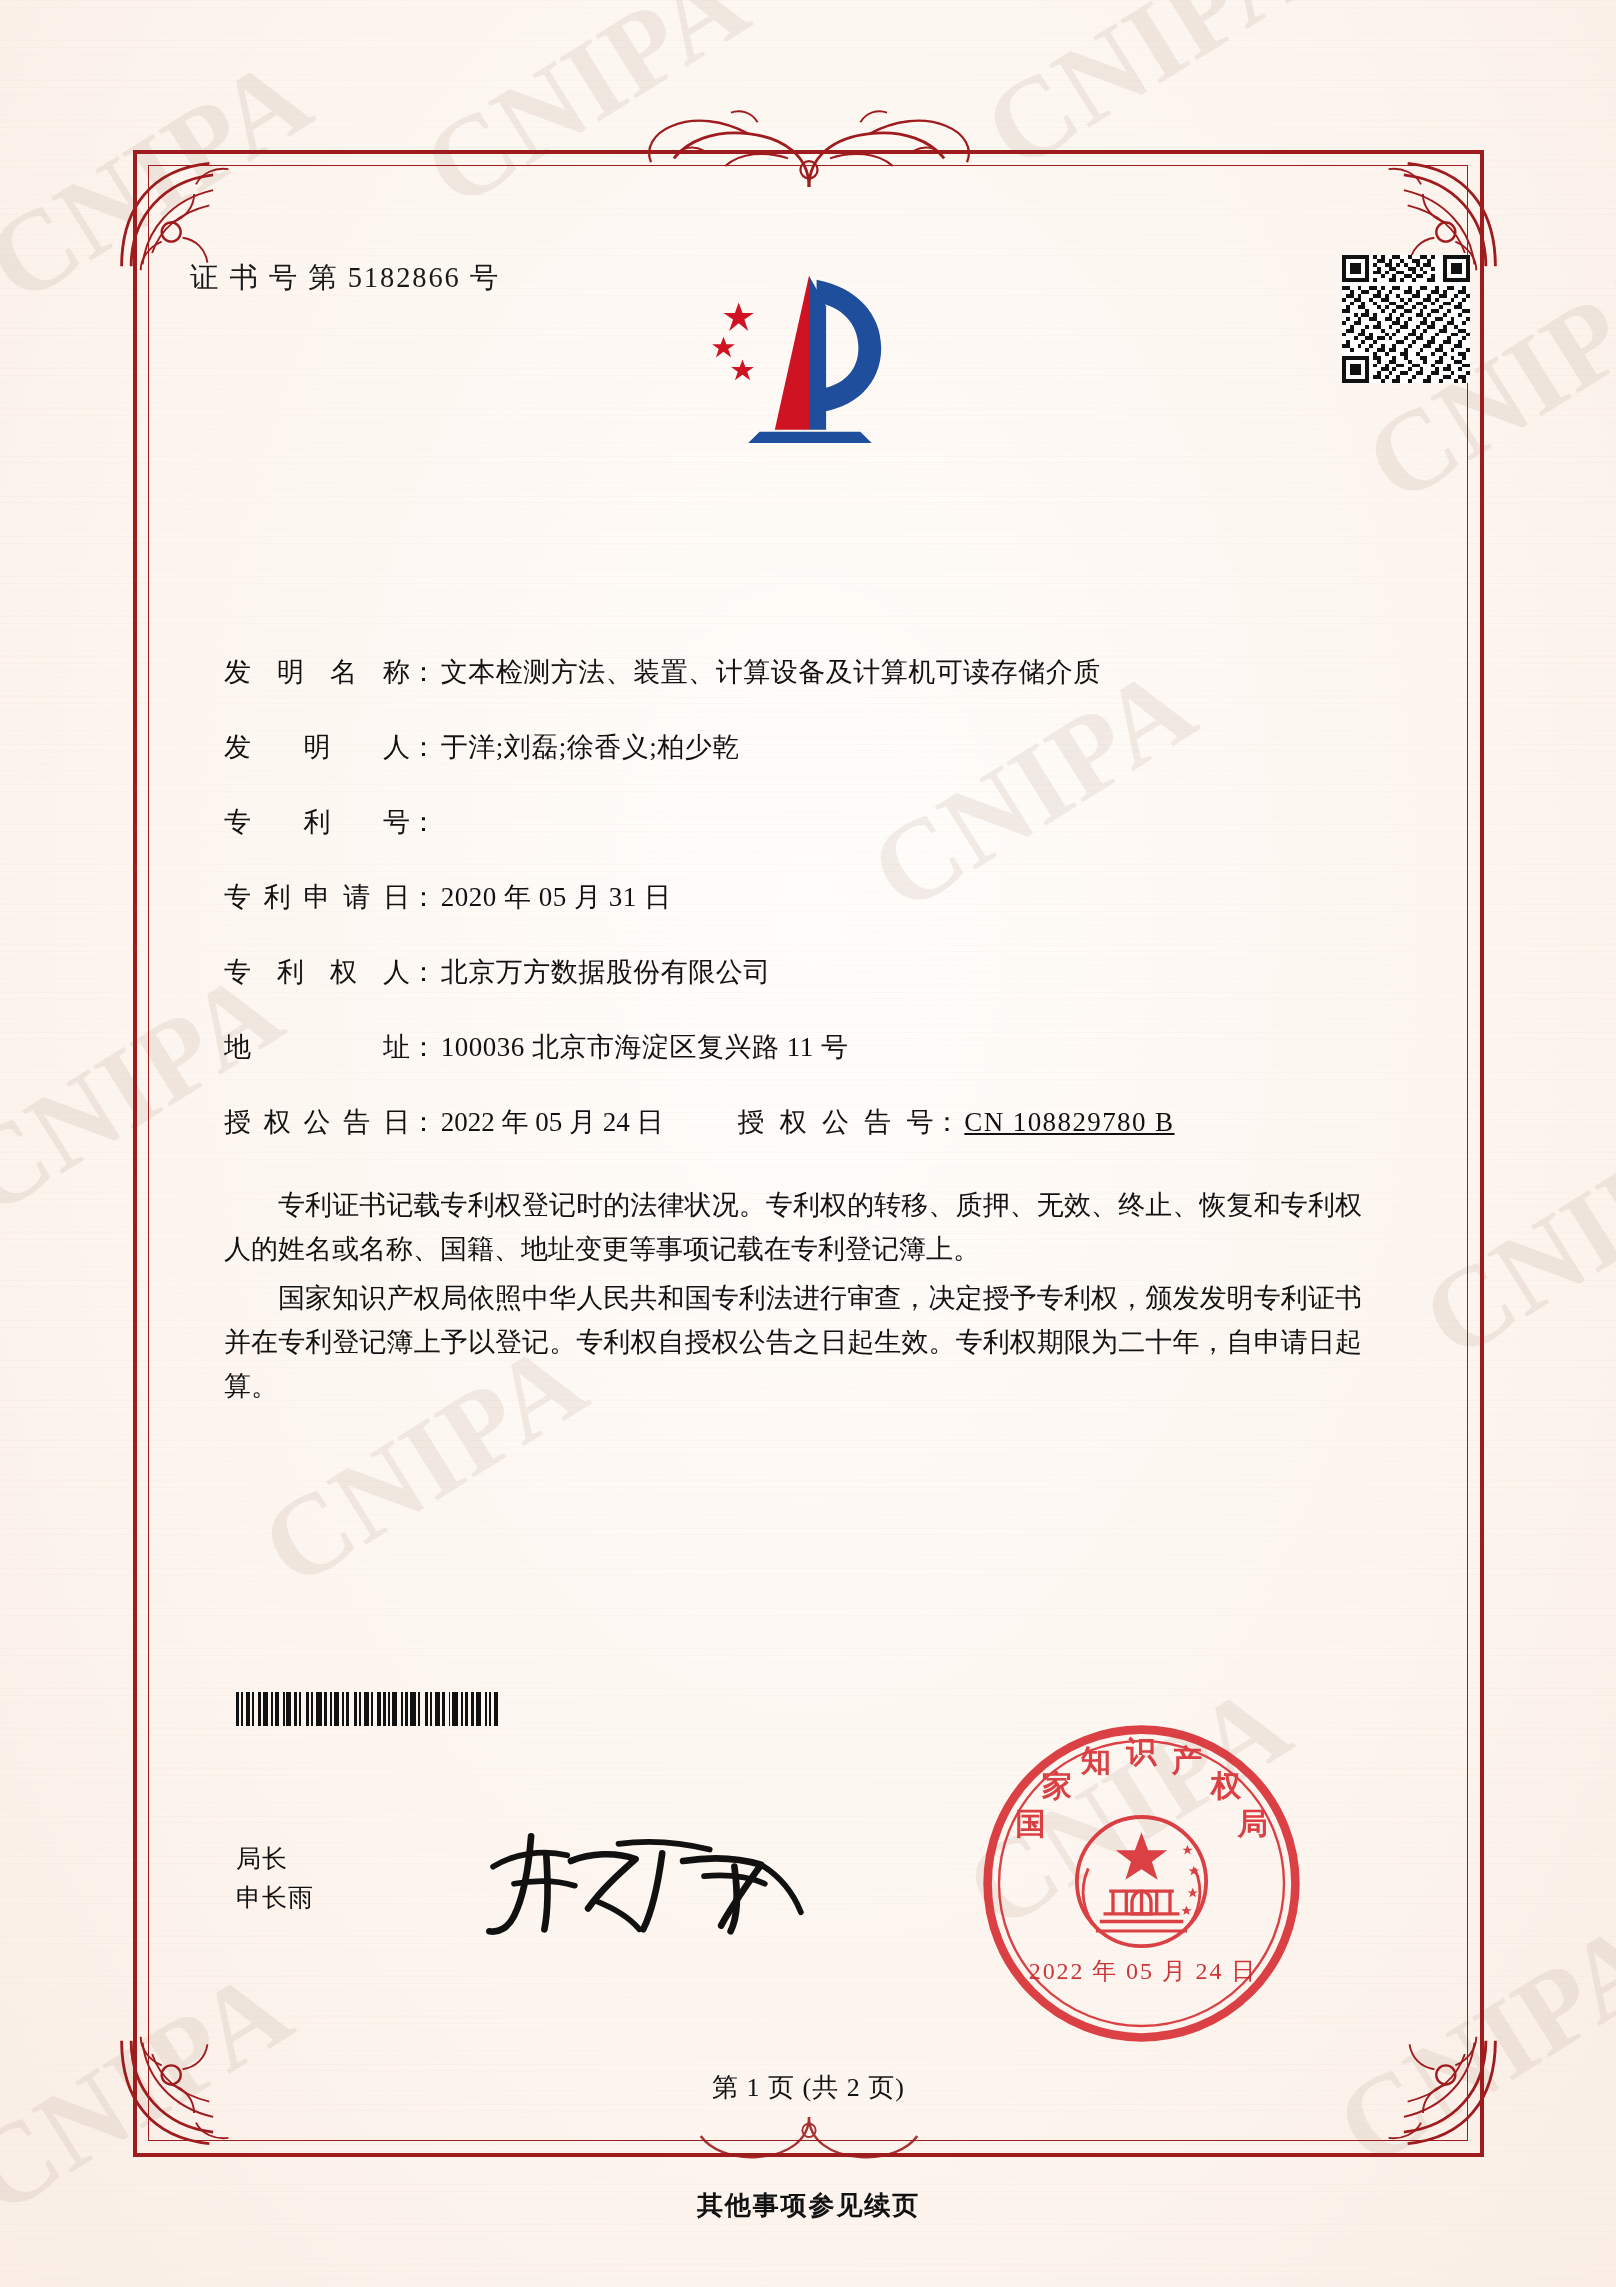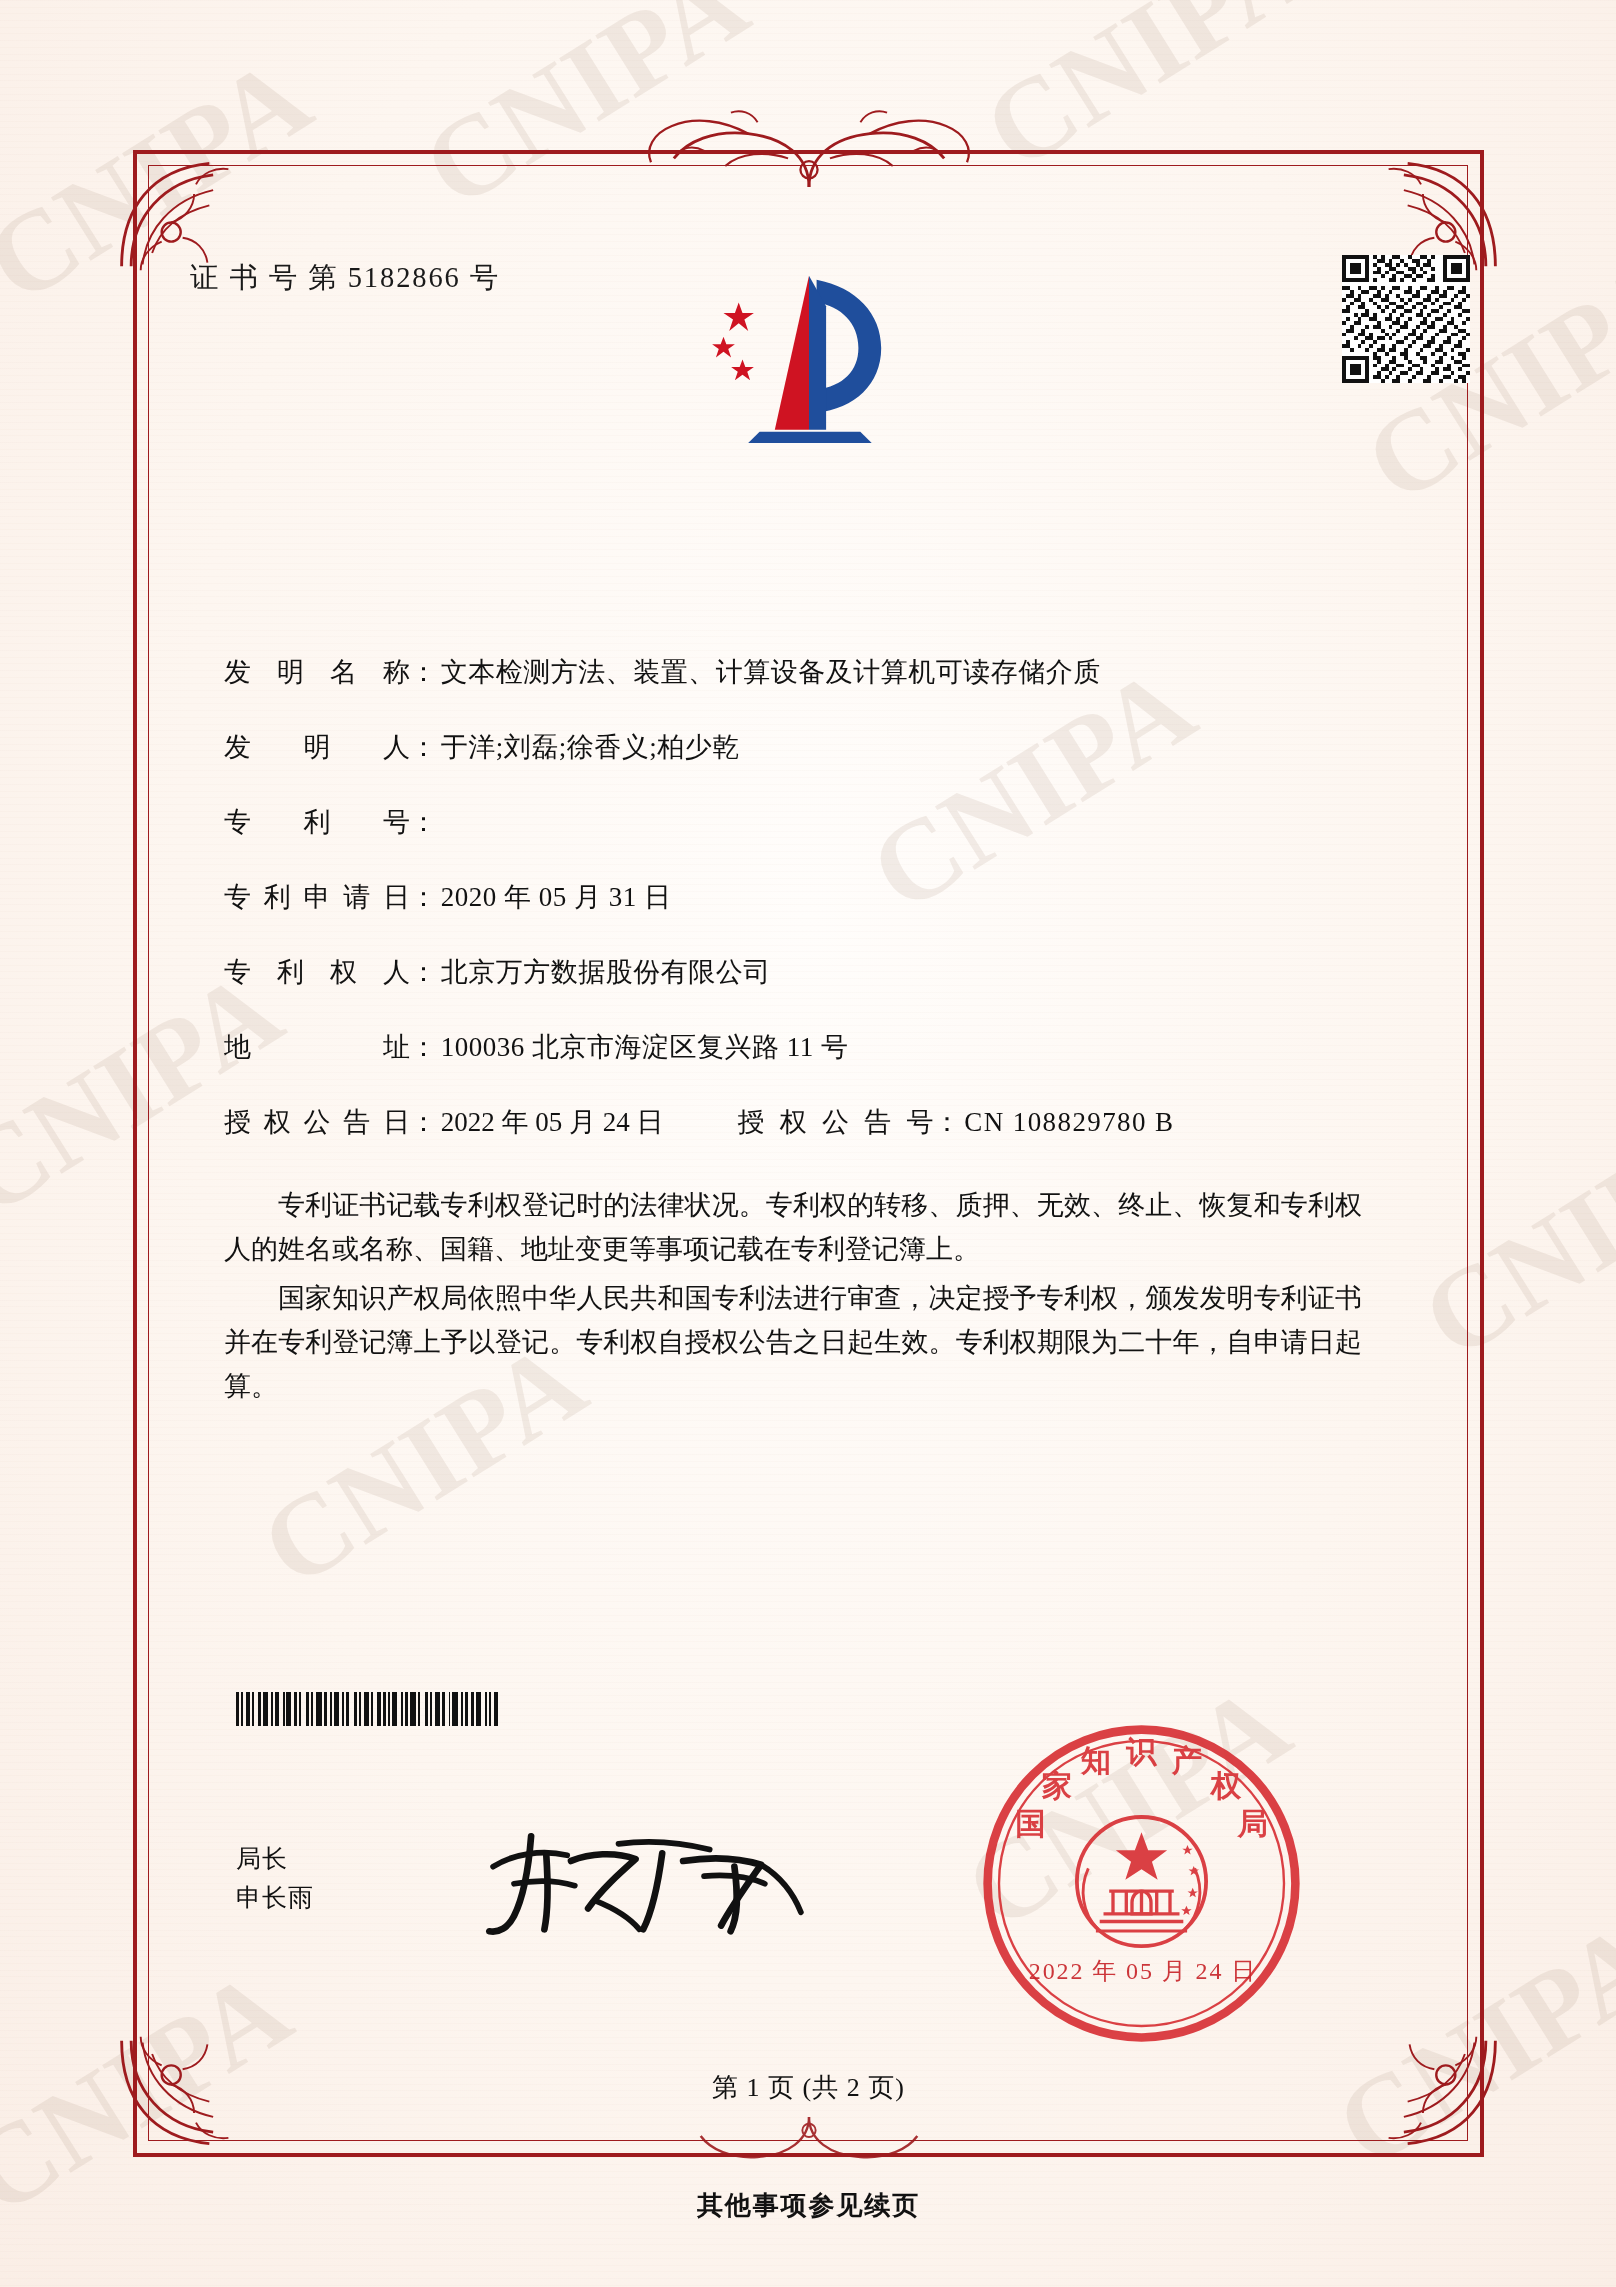--- a/index.html
+++ b/index.html
@@ -730,21 +730,21 @@
         <div class="field-colon">：</div>
         <div style="flex:0 0 auto;">2022 年 05 月 24 日</div>
         <div class="second-label">
           <span>授</span>
             <span>权</span>
             <span>公</span>
             <span>告</span>
             <span>号</span>
         </div>
         <div class="field-colon">：</div>
-        <div style="flex:0 0 auto; letter-spacing:1.4px;">CN 108829780 B</div>
+        <div style="flex:0 0 auto; letter-spacing:1.4px;text-decoration:underline;">CN 108829780 B</div>
       </div>
 
     </div>
 
     <div class="paragraphs">
       <p>专利证书记载专利权登记时的法律状况。专利权的转移、质押、无效、终止、恢复和专利权人的姓名或名称、国籍、地址变更等事项记载在专利登记簿上。</p>
       <p>国家知识产权局依照中华人民共和国专利法进行审查，决定授予专利权，颁发发明专利证书并在专利登记簿上予以登记。专利权自授权公告之日起生效。专利权期限为二十年，自申请日起算。</p>
     </div>
   </div>
 

